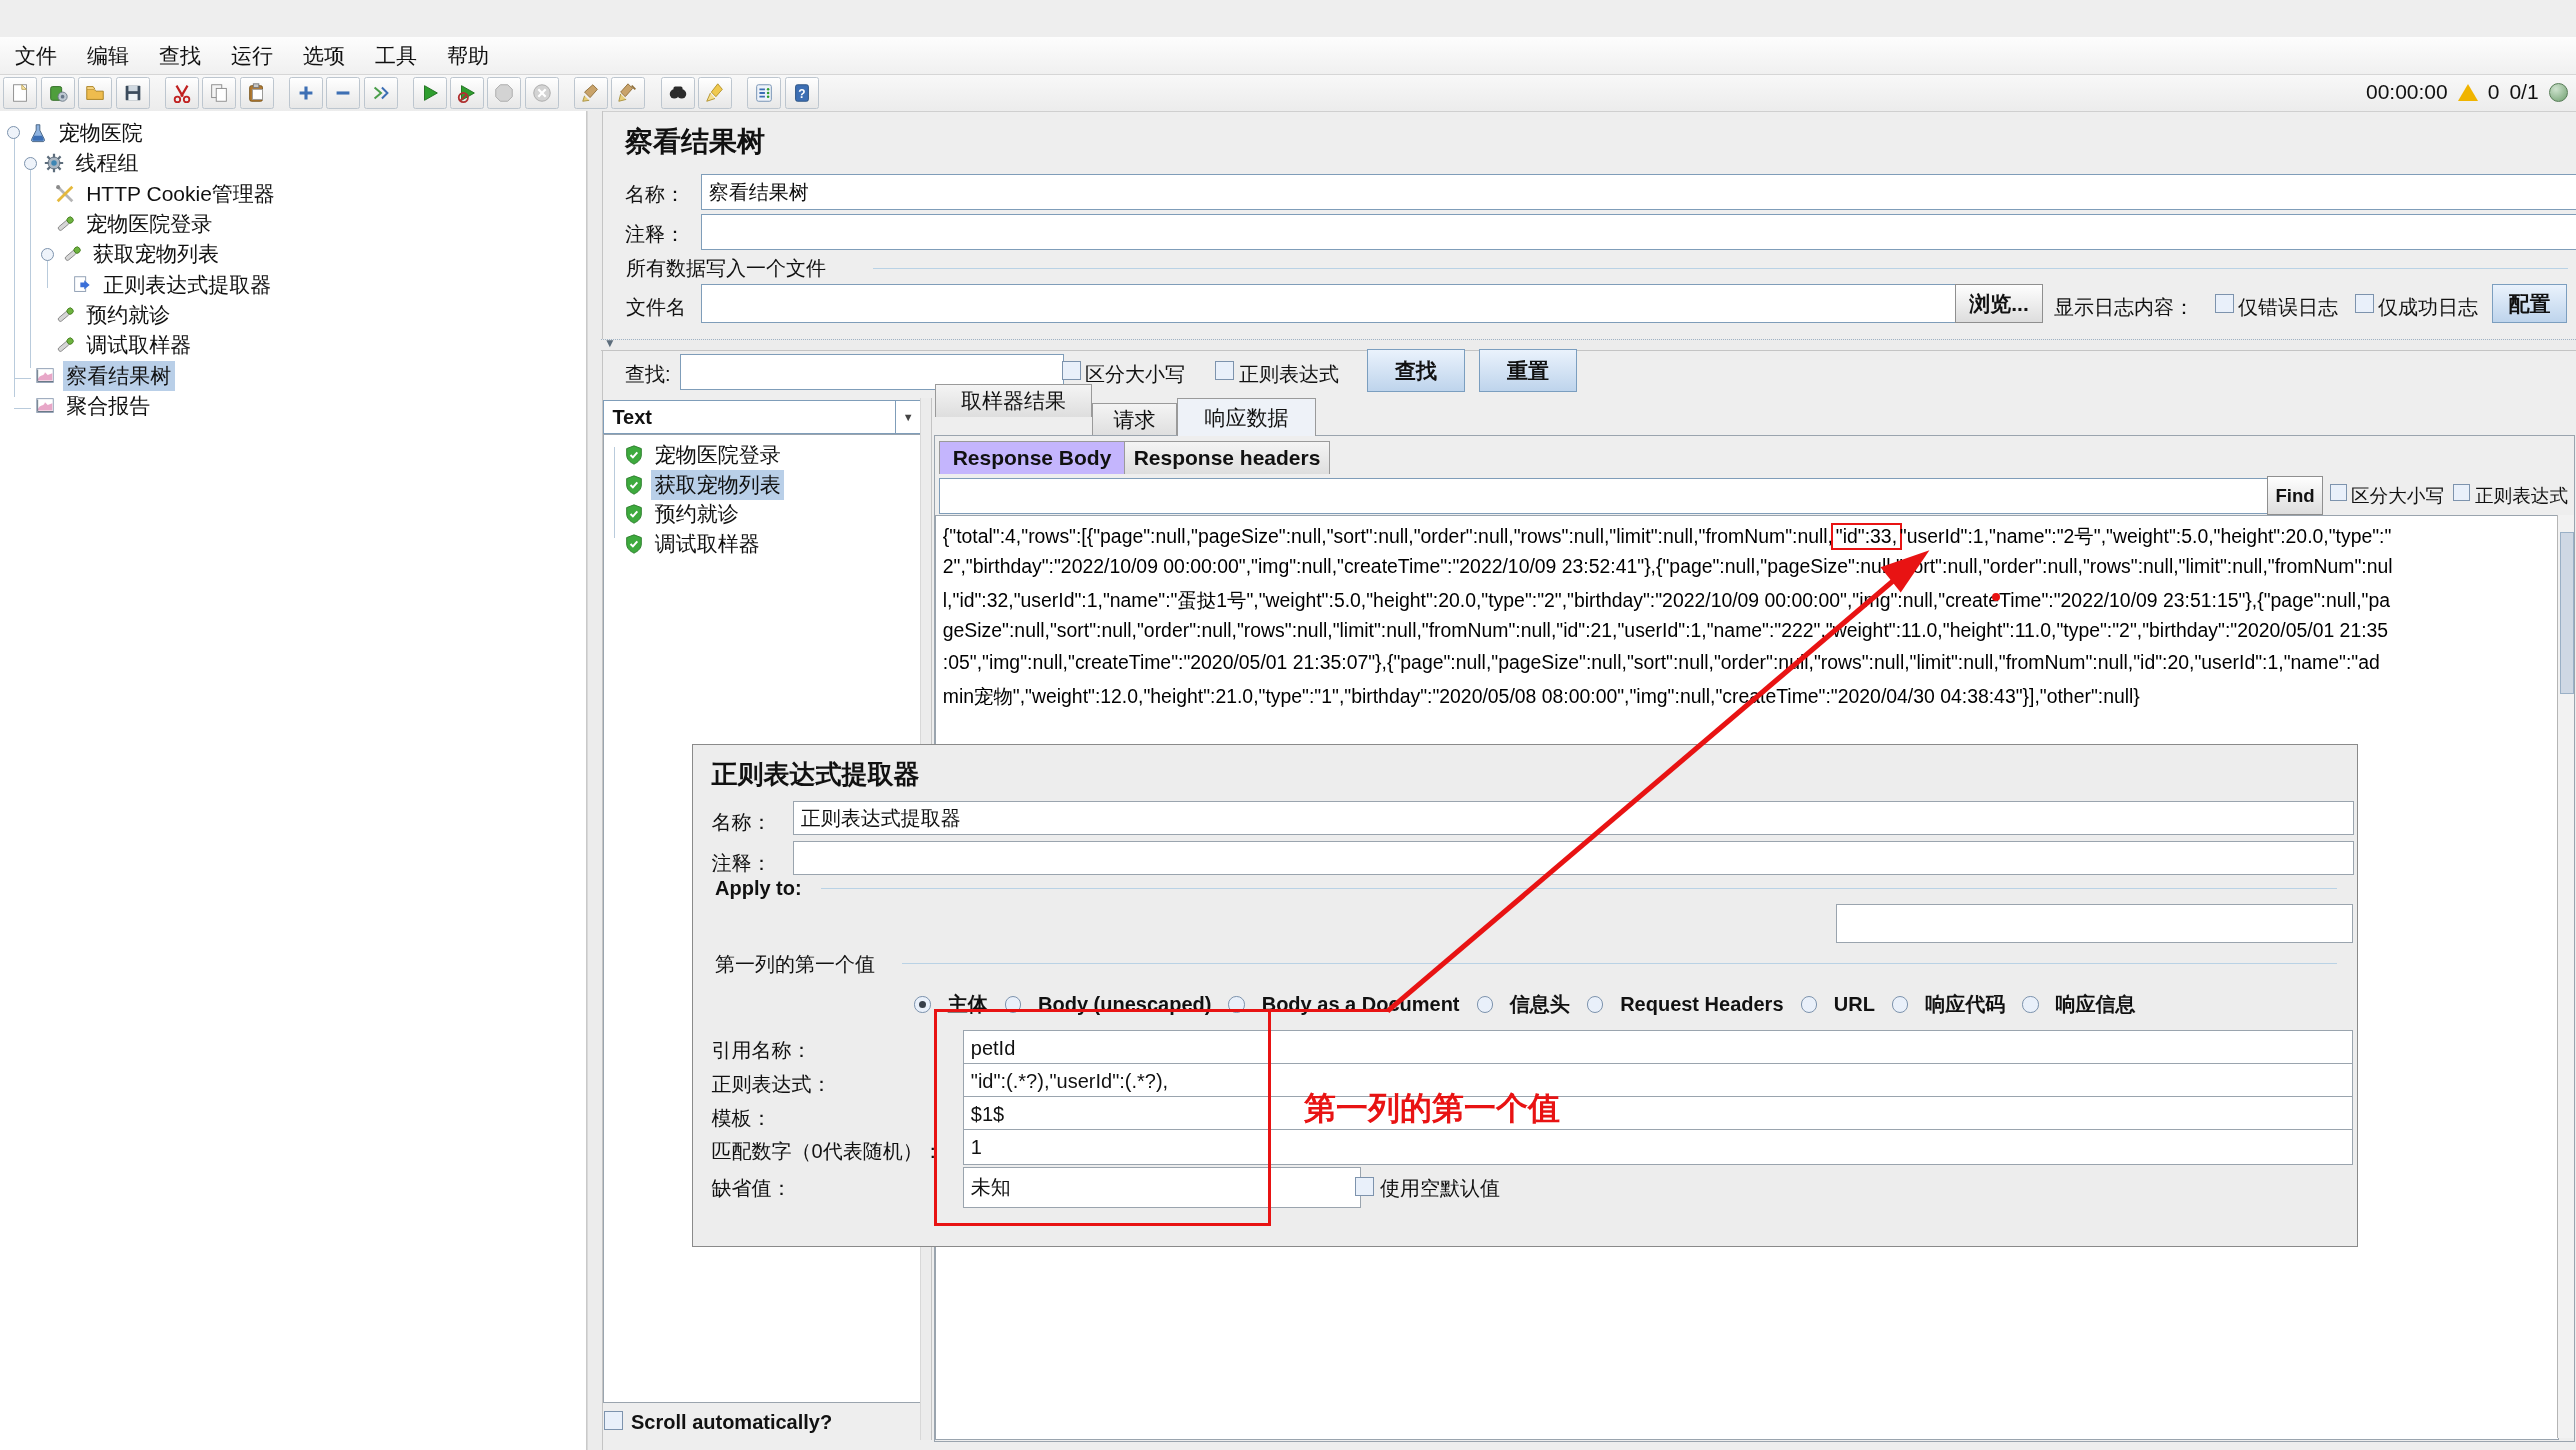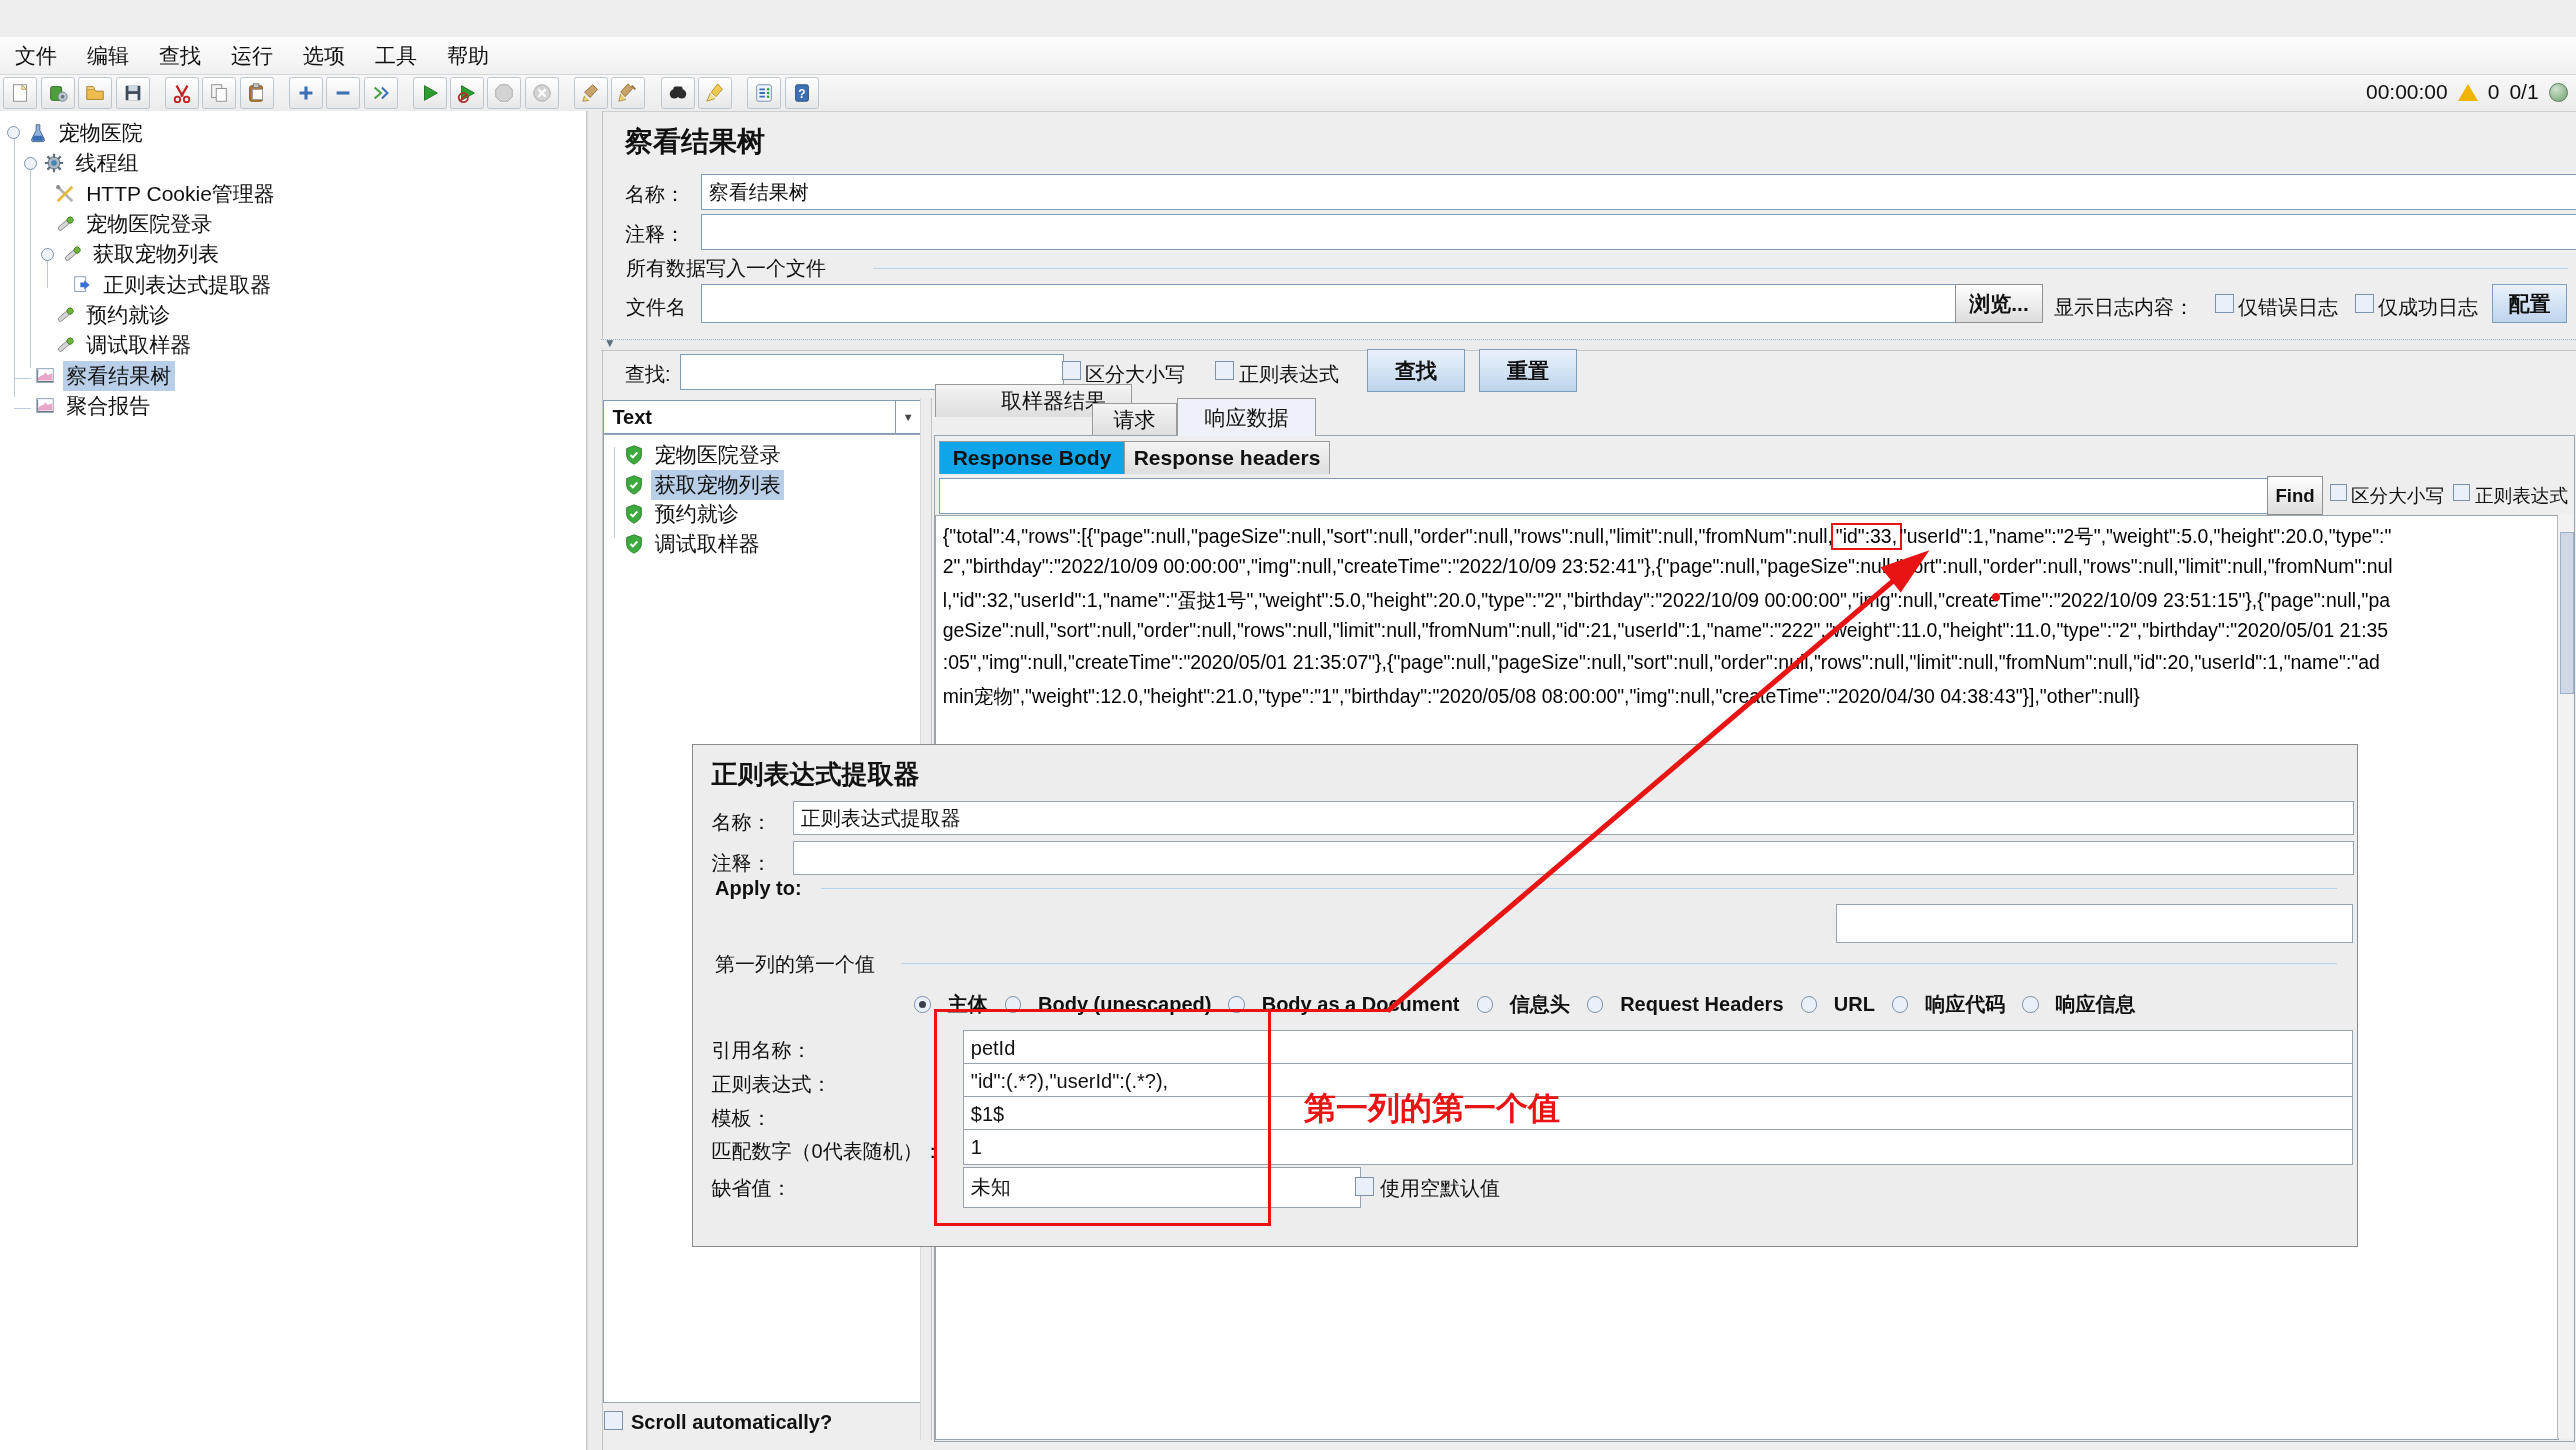--- a/index.html
+++ b/index.html
@@ -387,27 +387,27 @@
           <path d="M8.2 12l2.6 2.6 4.8-5.4" stroke="#fff" stroke-width="2.2" fill="none"></path>
         </svg>
       <span class="lbl">调试取样器</span>
     </div>
   </div>
   <span class="abs cbx" style="left:604px;top:1411px;"></span>
   <div class="abs lab bold" style="left:631px;top:1411px;">Scroll automatically?</div>
 
   <div class="abs vsplit" style="left:920px;top:398px;width:10px;height:1042px;"></div>
 
-  <div class="tab" style="left:935px;top:384px;width:155px;height:32px;padding-left:40px;">取样器结果</div>
+  <div class="tab" style="left:935px;top:384px;width:155px;height:32px;">取样器结果</div>
   <div class="tab" style="left:1092px;top:403px;width:83px;height:32px;">请求</div>
   <div class="tab sel" style="left:1177px;top:398px;width:137px;height:37px;">响应数据</div>
 
   <div class="abs contentbox" style="left:934px;top:435px;width:1639px;height:1005px;"></div>
 
-  <div class="tab sel bold" style="left:939px;top:441px;width:184px;height:32px;background:#0ea5e9;">Response Body</div>
+  <div class="tab sel bold" style="left:939px;top:441px;width:184px;height:32px;background:#c4b5fd;">Response Body</div>
   <div class="tab bold" style="left:1124px;top:441px;width:204px;height:32px;">Response headers</div>
 
   <div class="abs field" style="left:939px;top:478px;width:1322px;height:34px;"></div>
   <div class="abs btn" style="left:2267px;top:476px;width:54px;height:37px;font-size:18.6px;">Find</div>
   <span class="abs cbx" style="left:2330px;top:484px;width:15px;height:15px;"></span>
   <div class="abs lab" style="left:2351px;top:483px;font-size:18.6px;">区分大小写</div>
   <span class="abs cbx" style="left:2453px;top:484px;width:15px;height:15px;"></span>
   <div class="abs lab" style="left:2475px;top:483px;font-size:18.6px;">正则表达式</div>
 
   <div class="abs" style="left:935px;top:515px;width:1622px;height:923px;background:#fff;border:0.8px solid #9aa4ae;overflow:hidden;">

